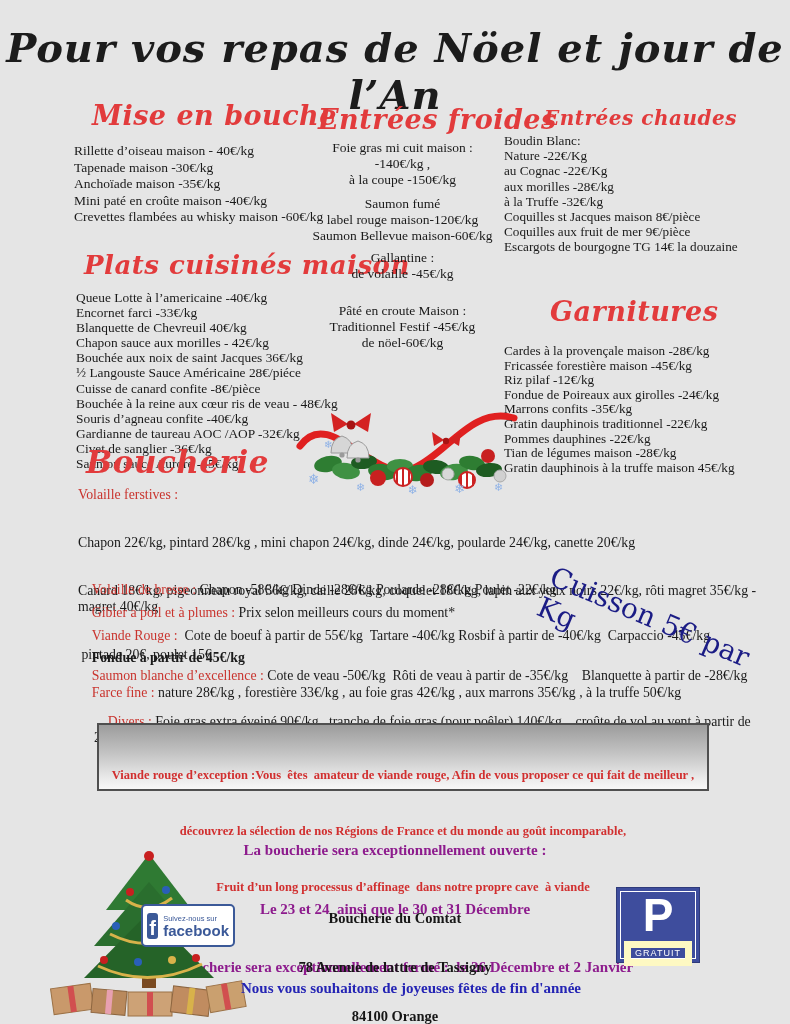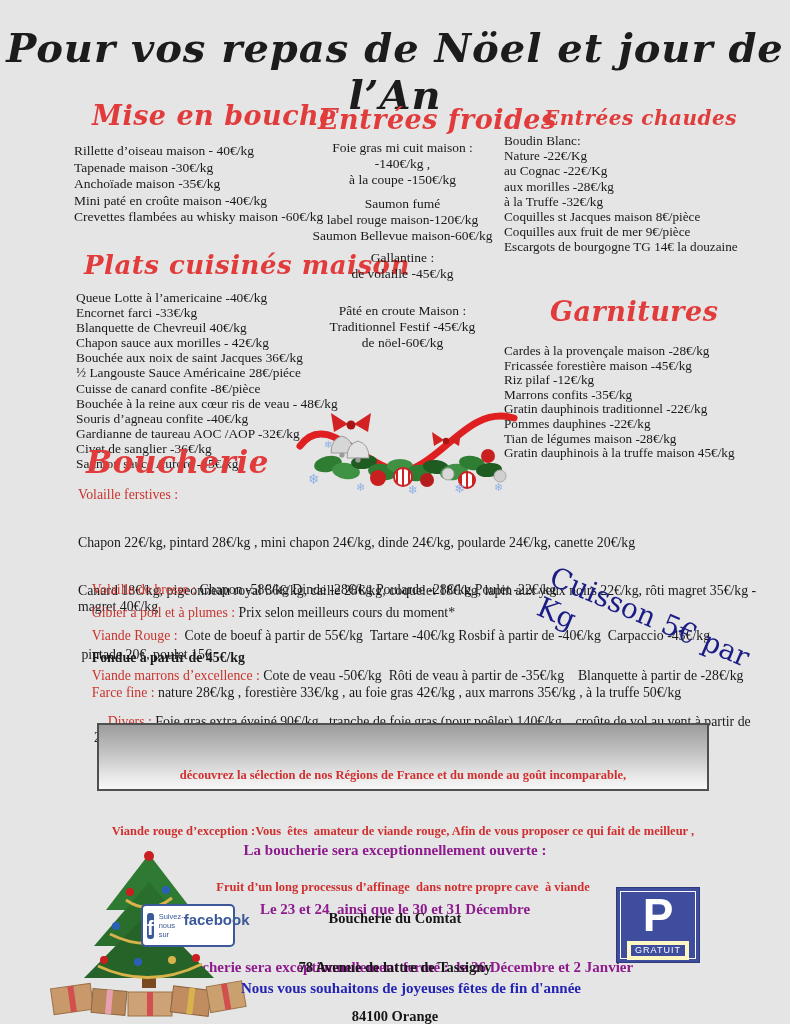--- a/index.html
+++ b/index.html
@@ -46,33 +46,33 @@
     font-weight:bold; font-size:14.5px; line-height:16.2px; color:#161616; }
 
   .fb-badge {
     left:141px; top:904px; width:94px; height:43px; background:#fff;
     border:2px solid #3b5998; border-radius:5px; display:flex; align-items:center;
     padding:3px 4px; gap:5px; cursor:pointer;
   }
   .fb-f { width:26px; height:26px; background:#3b5998; border-radius:3px;
     color:#fff; font-family:"Liberation Sans", sans-serif; font-weight:bold;
     font-size:20px; display:flex; align-items:flex-end; justify-content:center; line-height:22px; }
-  .fb-text { display:flex; flex-direction:row; color:#3b5998; font-family:"Liberation Sans", sans-serif; }
+  .fb-text { display:flex; flex-direction:column; color:#3b5998; font-family:"Liberation Sans", sans-serif; }
   .fb-line1 { font-size:7.5px; }
   .fb-line2 { font-size:15px; font-weight:bold; line-height:15px; }
 
   .parking {
     left:616px; top:887px; width:84px; height:76px; background:#3e4d9d;
     border:1px solid #2e3a7a; display:flex; flex-direction:column; align-items:center;
     box-shadow:inset 0 0 0 3px #3e4d9d, inset 0 0 0 4px #ffffff;
   }
   .parking-p { color:#fff; font-family:"Liberation Sans", sans-serif; font-weight:bold;
     font-size:46px; line-height:50px; margin-top:2px; }
   .parking-label { color:#fff; font-family:"Liberation Sans", sans-serif; font-size:9px;
-    letter-spacing:1px; border:4px solid #fef9c3; padding:0 4px 1px 4px; margin-top:1px; }
+    letter-spacing:1px; border:7px solid #fef9c3; padding:0 4px 1px 4px; margin-top:1px; }
 
   .footer-line { top:980px; left:0; width:790px; text-align:center;
     color:#2424b4; font-weight:bold; font-size:15px;padding-left:32px; }
 </style>
 </head>
 <body>
 
 <div class="page">
 
   <div class="abs main-title">Pour vos repas de Nöel et jour de l’An</div>
@@ -187,20 +187,21 @@
         <text x="28" y="60" font-size="10">❄</text>
       </g>
     </svg>
   </div>
 
   <div class="abs sec-title" style="left:550px; top:296px; font-size:27px;">Garnitures</div>
   <div class="abs" style="left:504px; top:344px; font-size:13.2px; line-height:14.6px;">
     <div>Cardes à la provençale maison -28€/kg</div>
     <div>Fricassée forestière maison -45€/kg</div>
     <div>Riz pilaf -12€/kg</div>
+    <div>Fondue de Poireaux aux girolles -24€/kg</div>
     <div>Marrons confits -35€/kg</div>
     <div>Gratin dauphinois traditionnel -22€/kg</div>
     <div>Pommes dauphines -22€/kg</div>
     <div>Tian de légumes maison -28€/kg</div>
     <div>Gratin dauphinois à la truffe maison 45€/kg</div>
   </div>
 
   <div class="abs sec-title" style="left:86px; top:444px; font-size:31px;">Boucherie</div>
 
   <div class="abs bline rlabel keepspace" style="left:58px; top:487px;">Volaille ferstives :</div>
@@ -216,34 +217,34 @@
   <div class="abs bline keepspace" style="left:58px; top:589px;">
     <span class="rlabel">Gibier a poil et à plumes :</span><span> Prix selon meilleurs cours du moment*</span>
   </div>
   <div class="abs bline keepspace" style="left:58px; top:612px;">
     <span class="rlabel">Viande Rouge :</span><span>  Cote de boeuf à partir de 55€/kg  Tartare -40€/kg Rosbif à partir de -40€/kg  Carpaccio -45€/kg</span>
   </div>
   <div class="abs bline keepspace" style="left:58px; top:634px;font-weight:bold;">
     <span class="rlabel"></span><span>Fondue à partir de 45€/kg</span>
   </div>
   <div class="abs bline keepspace" style="left:58px; top:652px;">
-    <span class="rlabel">Viande marrons d’excellence :</span><span> Cote de veau -50€/kg  Rôti de veau à partir de -35€/kg    Blanquette à partir de -28€/kg</span>
+    <span class="rlabel">Saumon blanche d’excellence :</span><span> Cote de veau -50€/kg  Rôti de veau à partir de -35€/kg    Blanquette à partir de -28€/kg</span>
   </div>
   <div class="abs bline keepspace" style="left:58px; top:669px;">
     <span class="rlabel">Farce fine :</span><span> nature 28€/kg , forestière 33€/kg , au foie gras 42€/kg , aux marrons 35€/kg , à la truffe 50€/kg</span>
   </div>
   <div class="abs bline keepspace" style="left:74px; top:698px;">
     <span class="rlabel">Divers :</span><span> Foie gras extra éveiné 90€/kg , tranche de foie gras (pour poêler) 140€/kg ,  croûte de vol au vent à partir de 2€/pièce ,</span>
   </div>
 
   <div class="abs cuisson">Cuisson 5€ par Kg</div>
 
   <div class="abs gray-box keepspace">
+    <div>Viande rouge d’exception :Vous  êtes  amateur de viande rouge, Afin de vous proposer ce qui fait de meilleur ,</div>
     <div>découvrez la sélection de nos Régions de France et du monde au goût incomparable,</div>
-    <div>Viande rouge d’exception :Vous  êtes  amateur de viande rouge, Afin de vous proposer ce qui fait de meilleur ,</div>
     <div>Fruit d’un long processus d’affinage  dans notre propre cave  à viande</div>
   </div>
 
   <div class="abs purple-block keepspace">
     <div>La boucherie sera exceptionnellement ouverte :</div>
     <div>Le 23 et 24  ainsi que le 30 et 31 Décembre</div>
     <div>La boucherie sera exceptionnellement fermé :  le 26 Décembre et 2 Janvier</div>
   </div>
 
   <div class="abs" style="left:46px; top:848px;">

